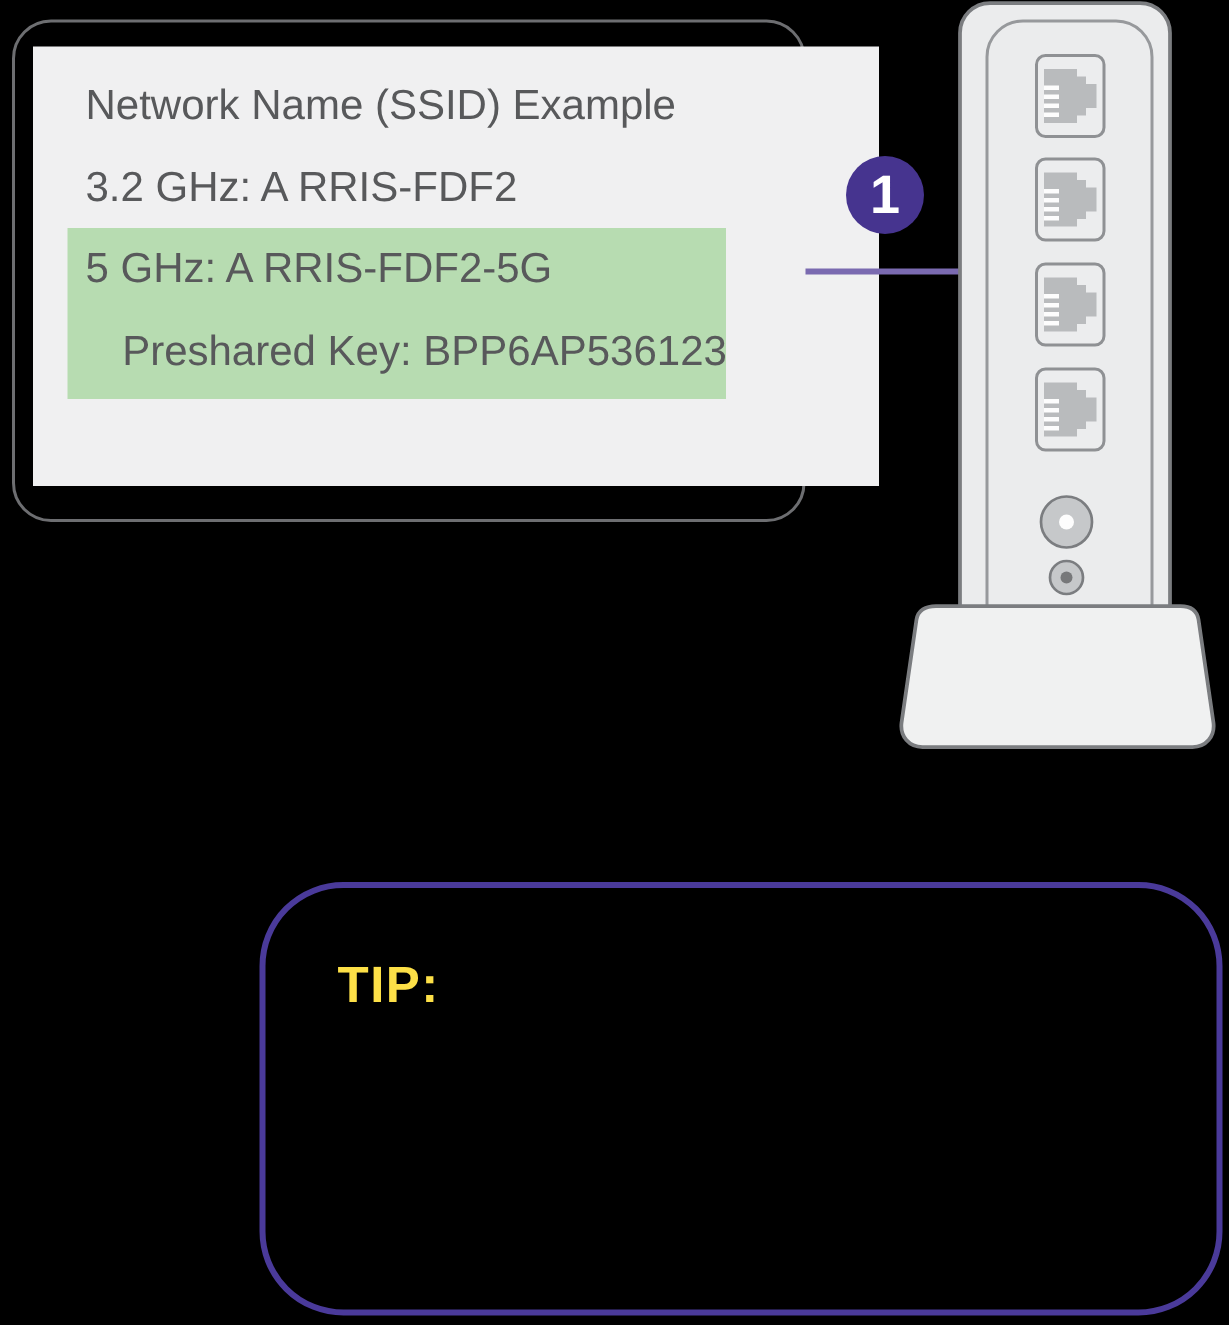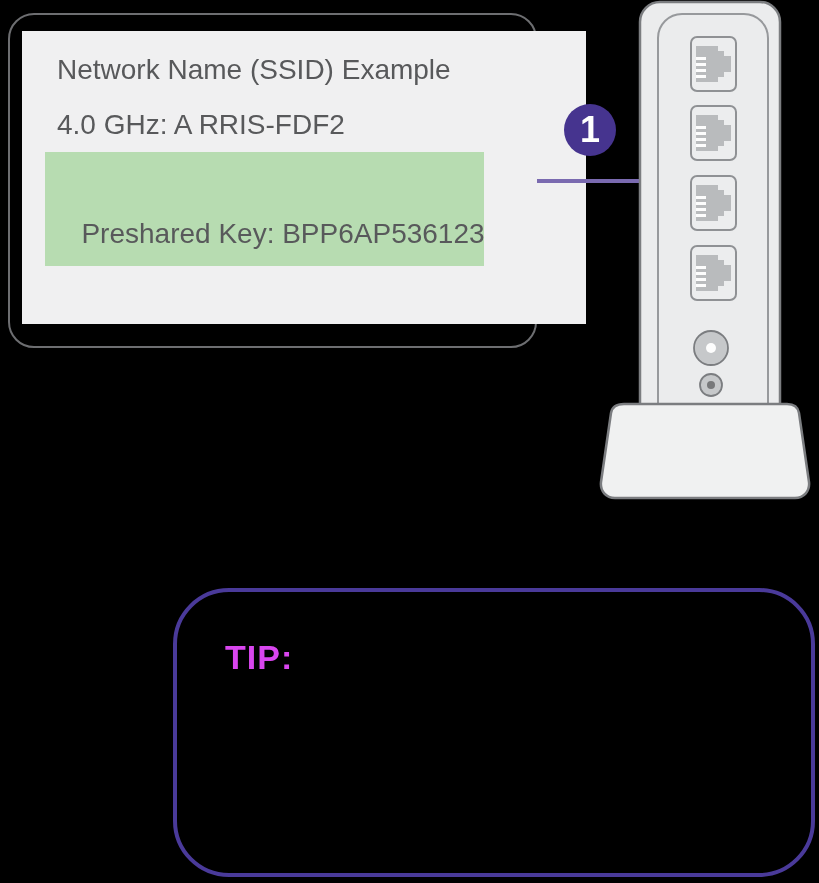--- a/index.html
+++ b/index.html
@@ -86,33 +86,34 @@
     border: 4px solid #4a3a9a;
     border-radius: 56px;
     background: transparent;
   }
   .tip-label {
     position: absolute;
     left: 225px; top: 638px;
     font-size: 34px;
     font-weight: 900;
     letter-spacing: 1px;
-    color: #d946ef;
+    color: #fde047;
   }
 </style>
 </head>
 <body>
 
 <div class="stage">
 
   <div class="label-outline">
     <div class="label-panel" style="left:12px; top:16px;">
       <div class="label-highlight"></div>
       <div class="label-line ll-0">Network Name (SSID) Example</div>
-      <div class="label-line ll-1">4.0 GHz: A RRIS-FDF2</div>
+      <div class="label-line ll-1">3.2 GHz: A RRIS-FDF2</div>
+      <div class="label-line ll-2">5 GHz: A RRIS-FDF2-5G</div>
       <div class="label-line ll-3">Preshared Key: BPP6AP536123</div>
     </div>
   </div>
 
   <div class="step-badge">
     <span>1</span>
   </div>
 
   <div class="callout-line"></div>
 

